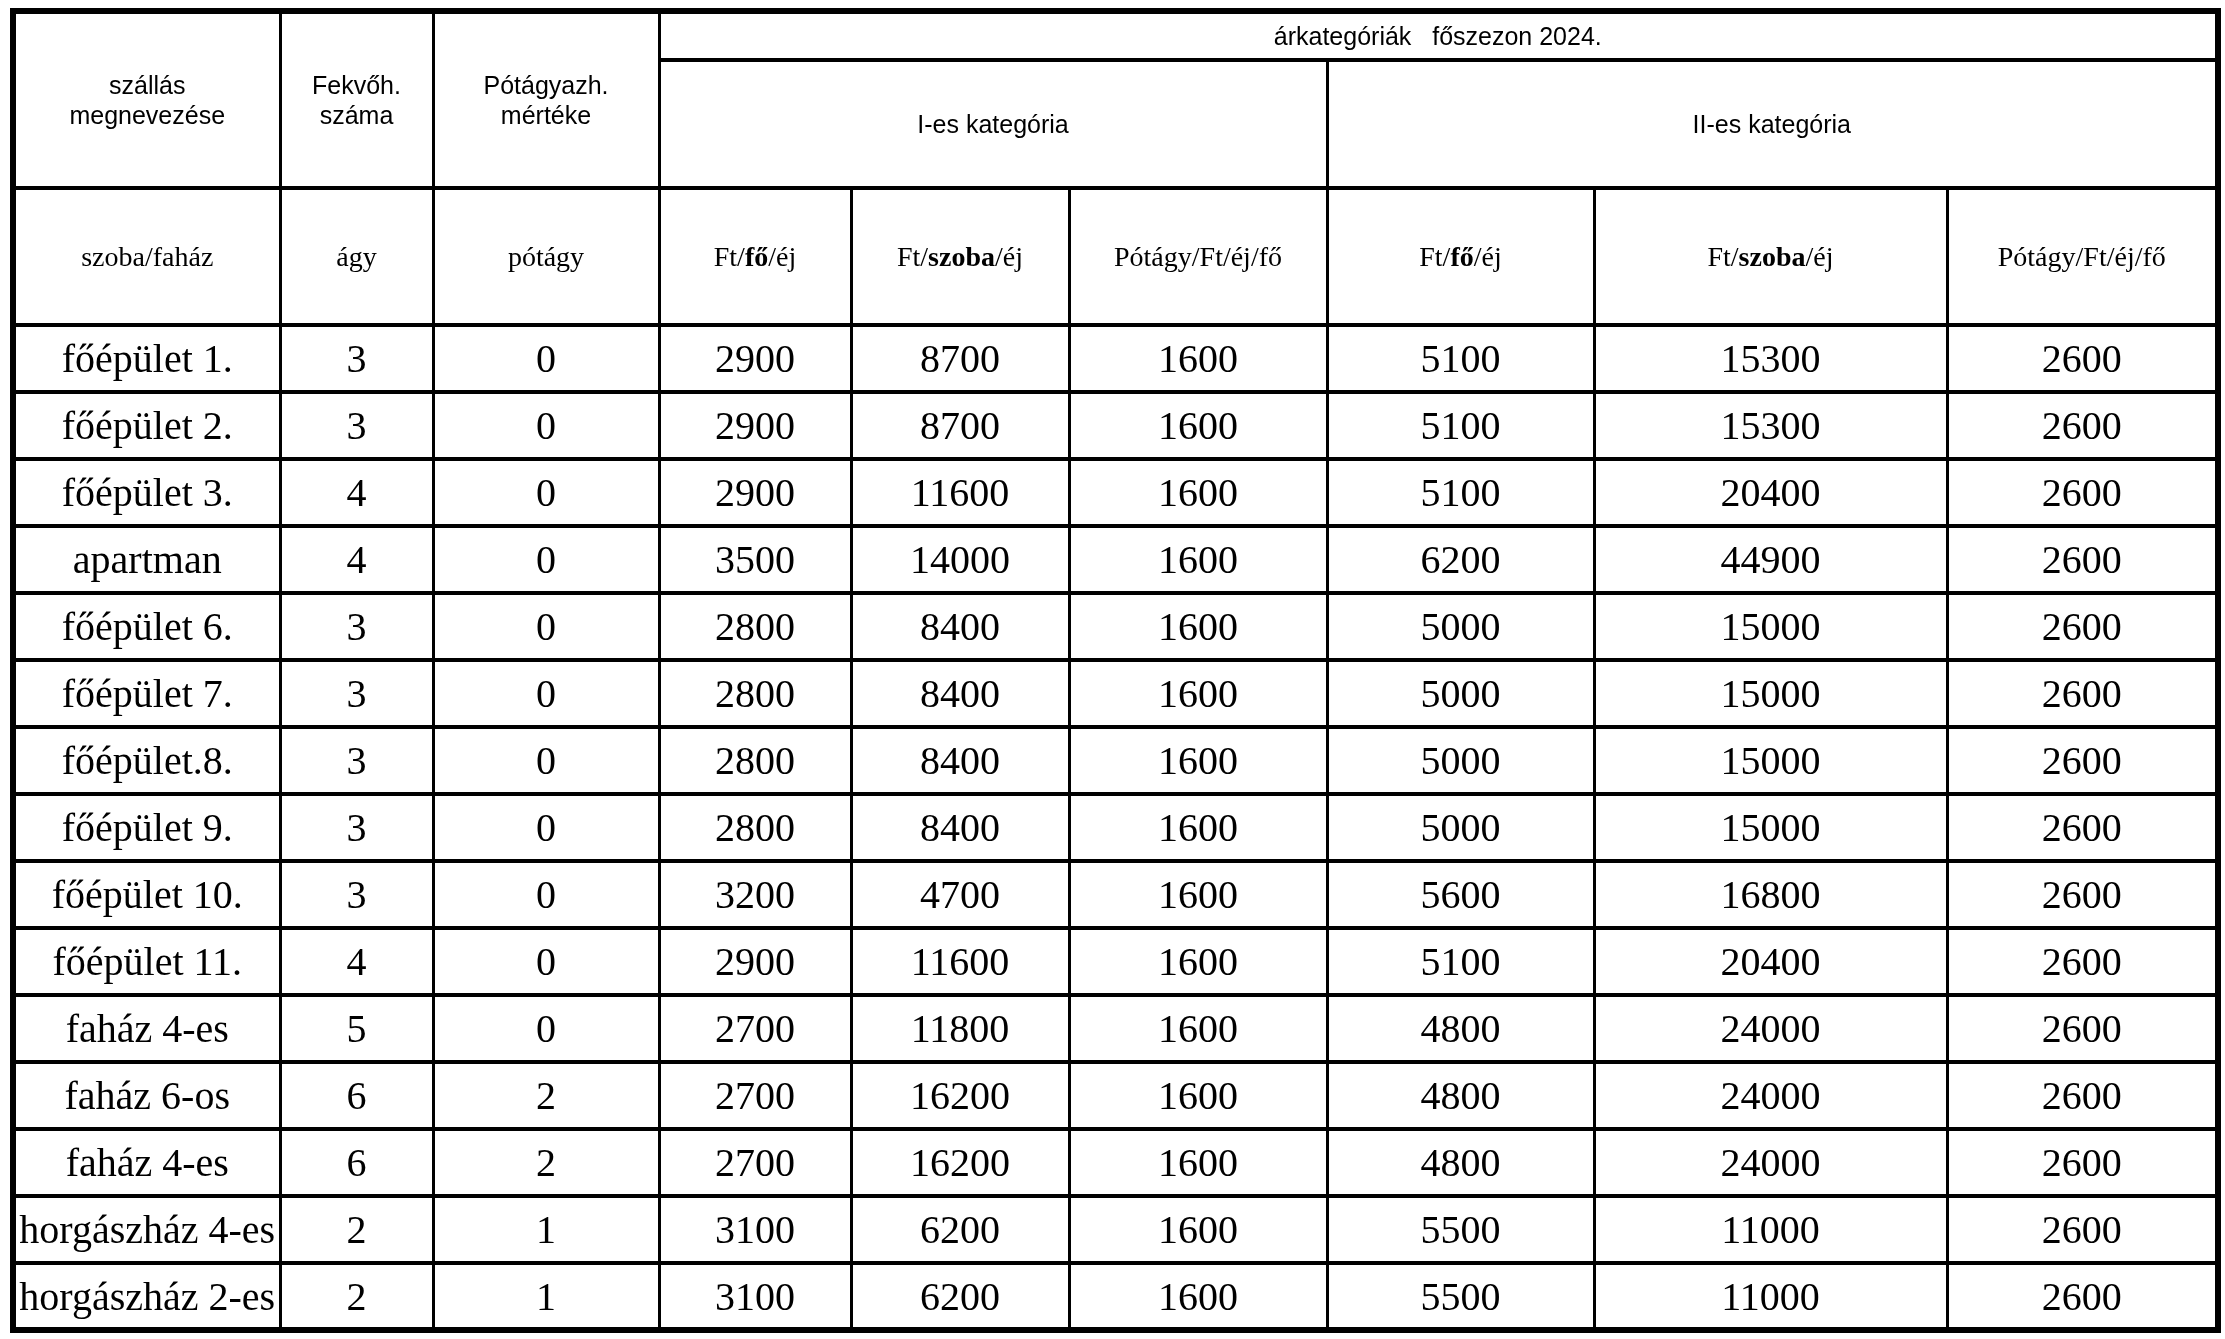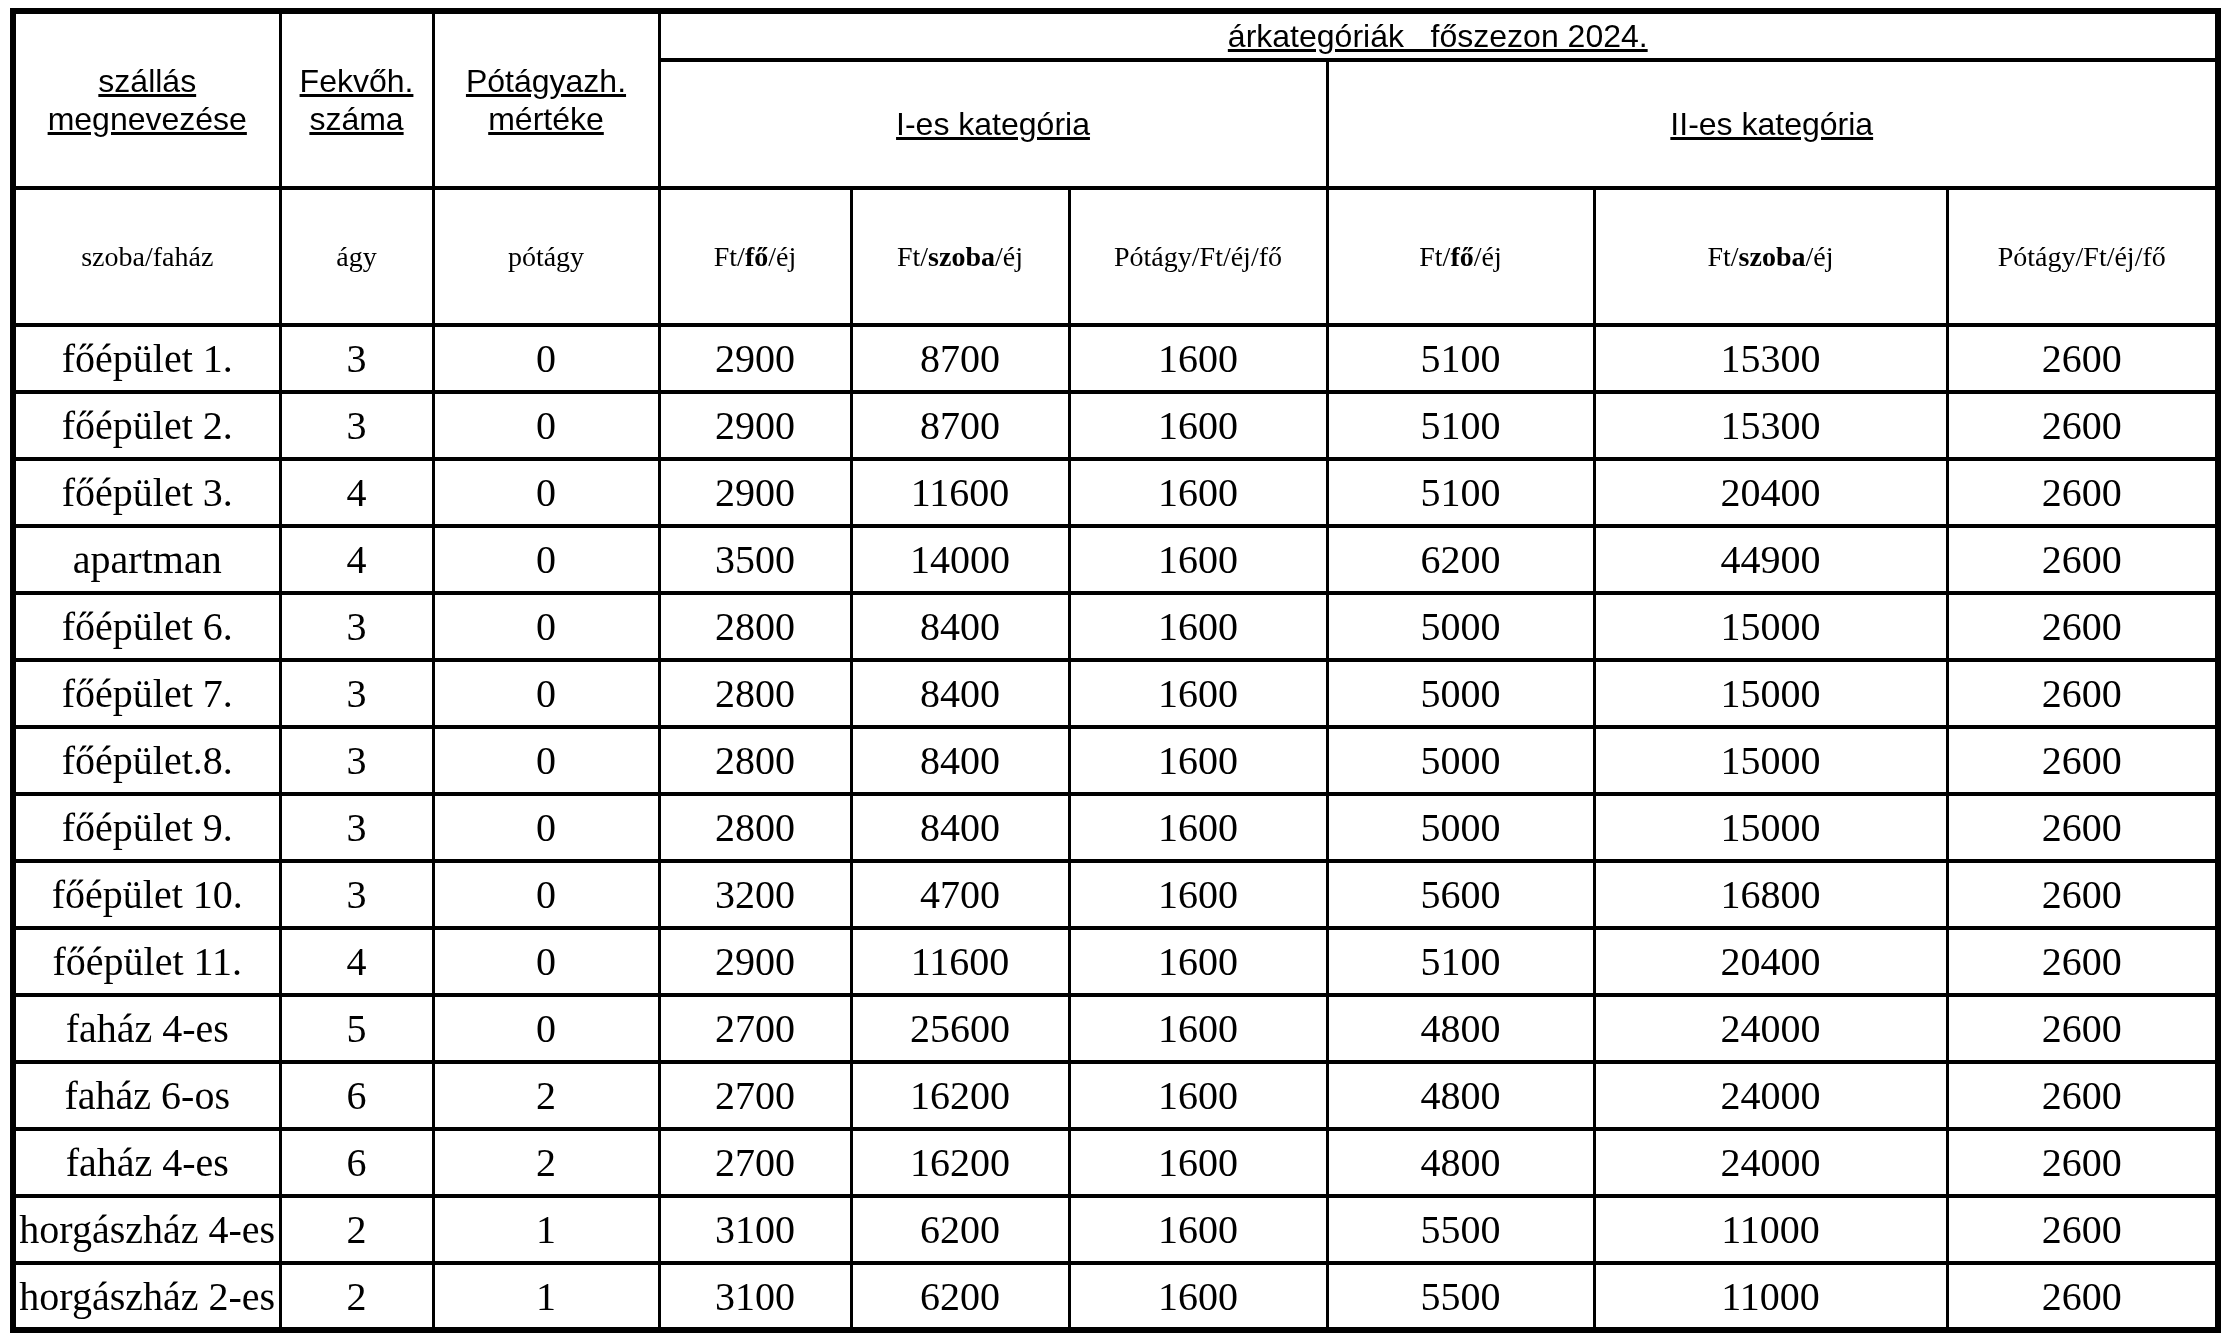--- a/index.html
+++ b/index.html
@@ -26,22 +26,21 @@
     border-left: 3px solid #000;
     border-right: 3px solid #000;
     text-align: center;
     vertical-align: middle;
     padding: 0;
     overflow: hidden;
     color: #000;
   }
   .sans {
     font-family: "Liberation Sans", sans-serif;
-    font-size: 32px;
-    text-decoration: underline;
+    font-size: 25px;
   }
   .serif {
     font-family: "Liberation Serif", serif;
     font-size: 40px;
   }
   .subhead {
     font-family: "Liberation Serif", serif;
     font-size: 28px;
   }
   .two-line {
@@ -208,21 +207,21 @@
     <td class="serif">1600</td>
     <td class="serif">5100</td>
     <td class="serif">20400</td>
     <td class="serif">2600</td>
   </tr>
   <tr class="row-data">
     <td class="serif">faház 4-es</td>
     <td class="serif">5</td>
     <td class="serif">0</td>
     <td class="serif">2700</td>
-    <td class="serif">25600</td>
+    <td class="serif">11800</td>
     <td class="serif">1600</td>
     <td class="serif">4800</td>
     <td class="serif">24000</td>
     <td class="serif">2600</td>
   </tr>
   <tr class="row-data">
     <td class="serif">faház 6-os</td>
     <td class="serif">6</td>
     <td class="serif">2</td>
     <td class="serif">2700</td>

